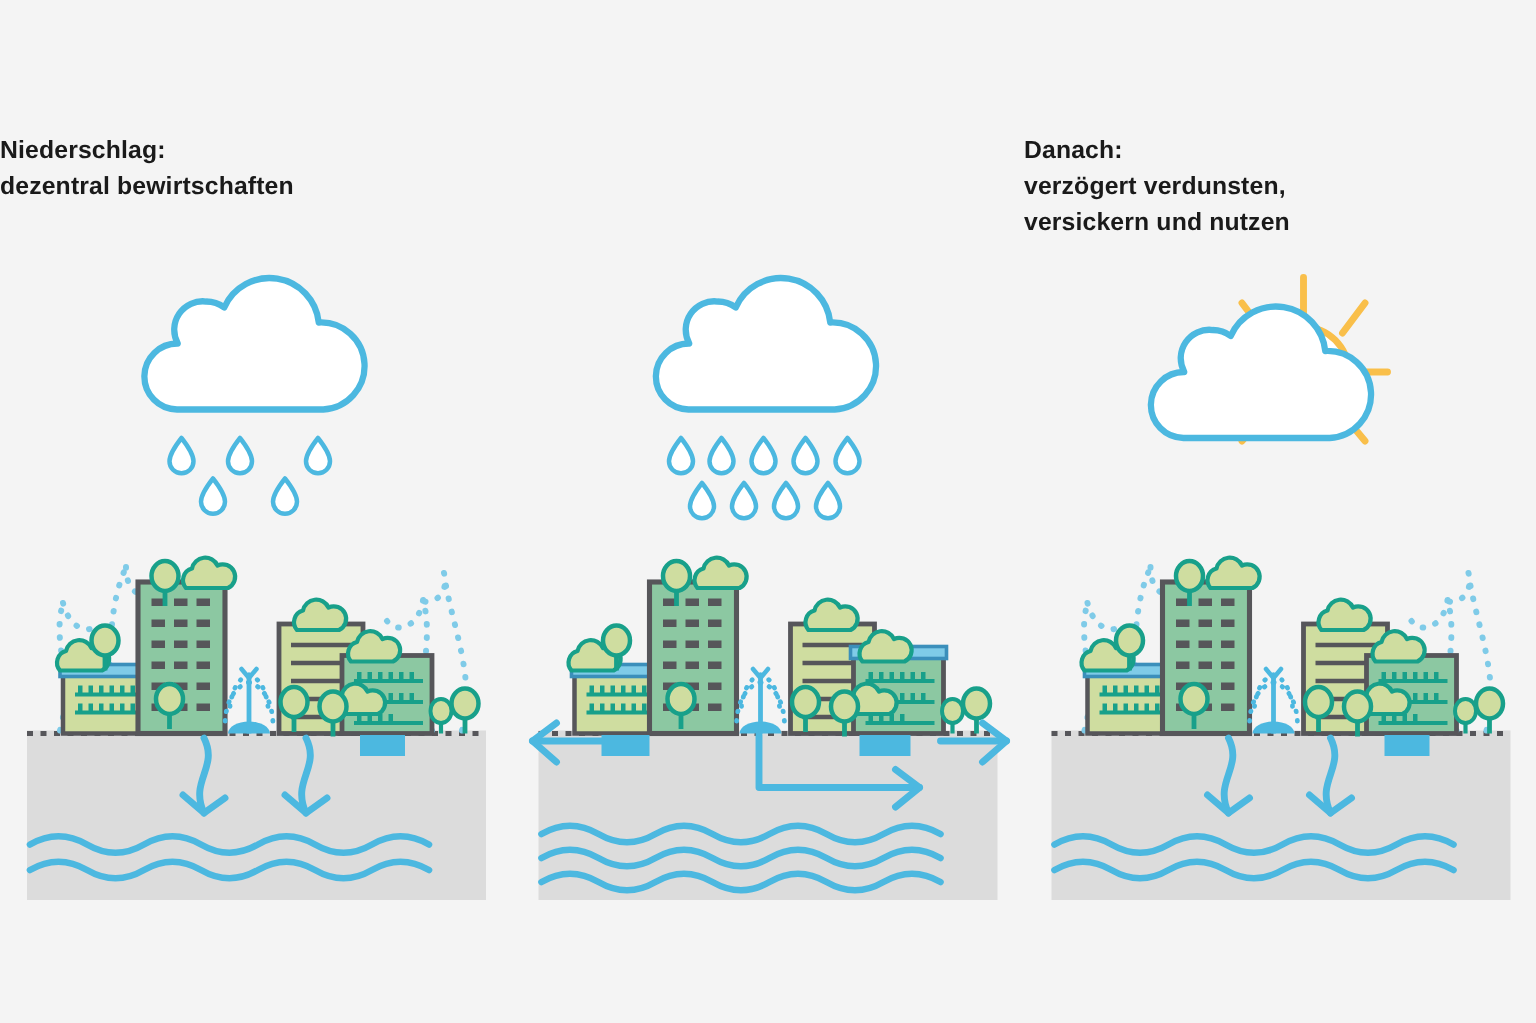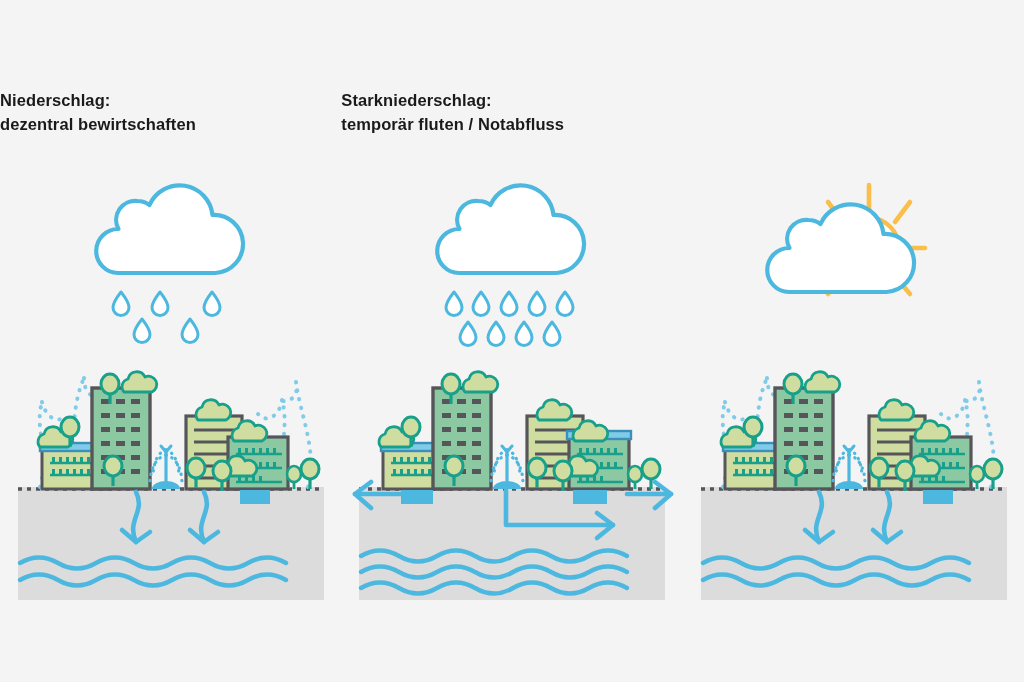--- a/index.html
+++ b/index.html
@@ -274,22 +274,20 @@
         </g>
 
         <g fill="none" stroke="#4cb8e0" stroke-width="4.4" stroke-linecap="round">
           <path d="M 20 563 q 19 -11 38 0 t 38 0 t 38 0 t 38 0 t 38 0 t 38 0 t 38 0"></path>
           <path d="M 20 580 q 19 -11 38 0 t 38 0 t 38 0 t 38 0 t 38 0 t 38 0 t 38 0"></path>
         </g>
       </svg>
     </div>
 
     <div class="panel">
-      <div class="panel-title">Starkniederschlag:
-temporär fluten / Notabfluss</div>
       <svg class="panel-art" viewBox="0 0 341.33 682" xmlns="http://www.w3.org/2000/svg">
         <defs>
           <g id="cloud-shape2">
             <path d="M 18 78 a 22 22 0 0 1 0.5 -44 a 19 19 0 0 1 19 -28 a 20 20 0 0 1 12 4 a 33 33 0 0 1 63 10 a 25 25 0 0 1 3 58 Z" fill="#ffffff" stroke="#4cb8e0" stroke-width="4.2" stroke-linejoin="round"></path>
           </g>
           <g id="drop-shape2">
             <path d="M 0 -11 C 5.5 -4 8 0.5 8 4.5 a 8 8 0 0 1 -16 0 C -8 0.5 -5.5 -4 0 -11 Z" fill="#ffffff" stroke="#4cb8e0" stroke-width="3" stroke-linejoin="round"></path>
           </g>
           <g id="tree-round2">
             <line x1="0" y1="0" x2="0" y2="16" stroke="#18a08a" stroke-width="3.2"></line>
@@ -497,20 +495,23 @@
 
         <g fill="none" stroke="#4cb8e0" stroke-width="4.4" stroke-linecap="round">
           <path d="M 20 556 q 19 -11 38 0 t 38 0 t 38 0 t 38 0 t 38 0 t 38 0 t 38 0"></path>
           <path d="M 20 572 q 19 -11 38 0 t 38 0 t 38 0 t 38 0 t 38 0 t 38 0 t 38 0"></path>
           <path d="M 20 588 q 19 -11 38 0 t 38 0 t 38 0 t 38 0 t 38 0 t 38 0 t 38 0"></path>
         </g>
       </svg>
     </div>
 
     <div class="panel">
+      <div class="panel-title">Danach:
+verzögert verdunsten,
+versickern und nutzen</div>
       <svg class="panel-art" viewBox="0 0 341.33 682" xmlns="http://www.w3.org/2000/svg">
         <defs>
           <g id="tree-round3">
             <line x1="0" y1="0" x2="0" y2="16" stroke="#18a08a" stroke-width="3.2"></line>
             <ellipse cx="0" cy="-4" rx="9" ry="10" fill="#cfdda0" stroke="#18a08a" stroke-width="3"></ellipse>
           </g>
           <g id="tree-small3">
             <line x1="0" y1="0" x2="0" y2="12" stroke="#18a08a" stroke-width="2.8"></line>
             <ellipse cx="0" cy="-3" rx="7" ry="8" fill="#cfdda0" stroke="#18a08a" stroke-width="2.6"></ellipse>
           </g>

